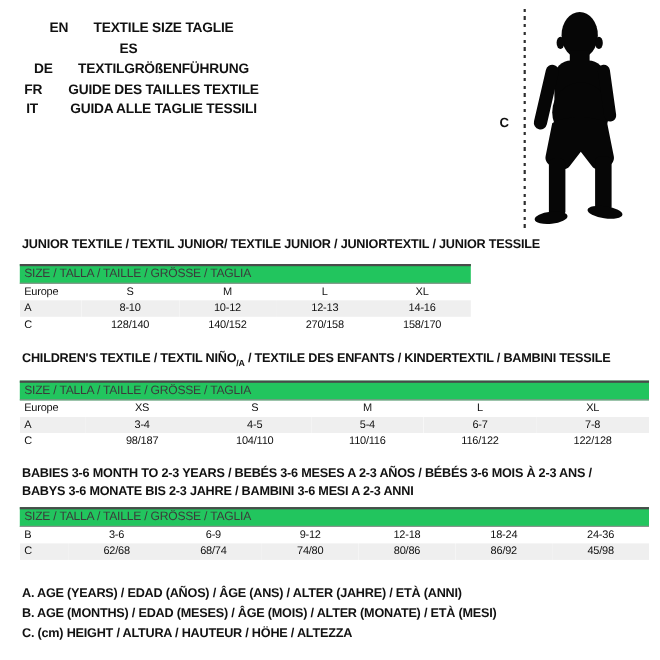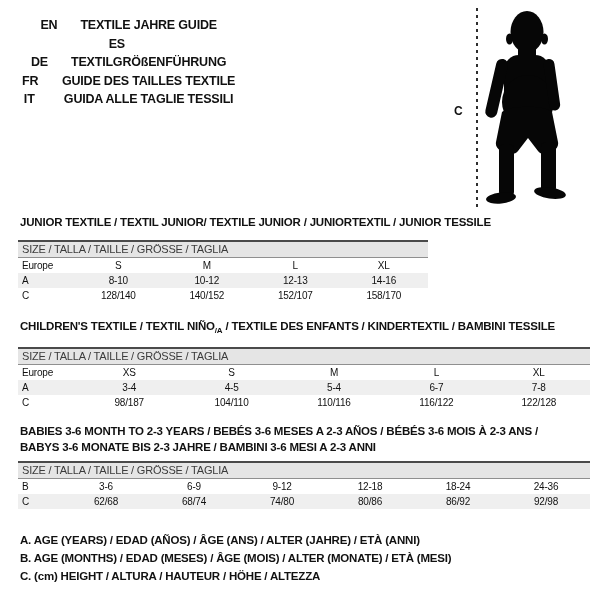--- a/index.html
+++ b/index.html
@@ -26,42 +26,42 @@
 
   
   .section { position:absolute; left:18px; }
   .sec-junior   { top:216px; width:410px; }
   .sec-children { top:320px; width:572px; }
   .sec-babies   { top:423px; width:572px; }
   .sec-title { margin-left:2px; font-size:11.5px; font-weight:bold; white-space:nowrap; }
   .sec-title .sub { font-size:8px; vertical-align:sub; }
   .babies-title-line { line-height:16px; }
   .size-band {
-    margin-top:12px; height:18px; line-height:14px; background:#e5e5e5;
+    margin-top:12px; height:18px; line-height:14px; background:#22c55e;
     border-top:2px solid #4a4a4a; border-bottom:1px solid #8f8f8f;
     padding-left:4px; font-size:11px; color:#3b3b3b; white-space:nowrap;
   }
   .sec-babies .size-band { margin-top:6px; }
   table { width:100%; border-collapse:collapse; table-layout:fixed; }
   td { height:15px; font-size:10px; text-align:center; vertical-align:middle; white-space:nowrap; overflow:hidden; }
   td.row-label { text-align:left; padding-left:4px; }
   tr.alt td { background:#efefef; }
 
   
   .footnotes { position:absolute; left:20px; top:531px; font-size:11.5px; font-weight:bold; line-height:18px; }
 </style>
 </head>
 <body>
 
 <div class="sheet">
 
   <div class="lang-list">
     <div class="lang-row">
       <span class="lang-code">EN</span>
-      <span class="lang-title">TEXTILE JAHRE GUIDE</span>
+      <span class="lang-title">TEXTILE SIZE TAGLIE</span>
     </div>
     <div class="lang-row">
       <span class="lang-code">ES</span>
     </div>
     <div class="lang-row">
       <span class="lang-code">DE</span>
       <span class="lang-title">TEXTILGRÖßENFÜHRUNG</span>
     </div>
     <div class="lang-row">
       <span class="lang-code">FR</span>
@@ -118,21 +118,21 @@
         <td class="row-label">A</td>
         <td>8-10</td>
         <td>10-12</td>
         <td>12-13</td>
         <td>14-16</td>
       </tr>
       <tr>
         <td class="row-label">C</td>
         <td>128/140</td>
         <td>140/152</td>
-        <td>152/107</td>
+        <td>270/158</td>
         <td>158/170</td>
       </tr>
     </tbody>
       </table>
   </div>
 
   <div class="section sec-children">
     <div class="sec-title"><span>CHILDREN'S TEXTILE / TEXTIL NIÑO</span><span class="sub">/A</span><span> / TEXTILE DES ENFANTS / KINDERTEXTIL / BAMBINI TESSILE</span></div>
     <div class="size-band">SIZE / TALLA / TAILLE / GRÖSSE / TAGLIA</div>
     <table>
@@ -197,21 +197,21 @@
         <td>18-24</td>
         <td>24-36</td>
       </tr>
       <tr class="alt">
         <td class="row-label">C</td>
         <td>62/68</td>
         <td>68/74</td>
         <td>74/80</td>
         <td>80/86</td>
         <td>86/92</td>
-        <td>92/98</td>
+        <td>45/98</td>
       </tr>
     </tbody>
       </table>
   </div>
 
   <div class="footnotes">
     <div>A. AGE (YEARS) / EDAD (AÑOS) / ÂGE (ANS) / ALTER (JAHRE) / ETÀ (ANNI)</div>
     <div>B. AGE (MONTHS) / EDAD (MESES) / ÂGE (MOIS) / ALTER (MONATE) / ETÀ (MESI)</div>
     <div>C. (cm) HEIGHT / ALTURA / HAUTEUR / HÖHE / ALTEZZA</div>
   </div>

